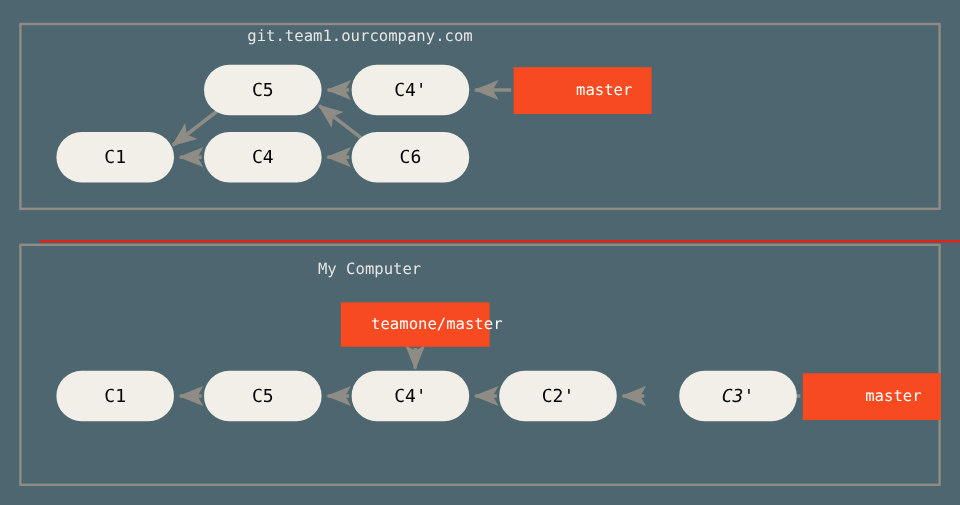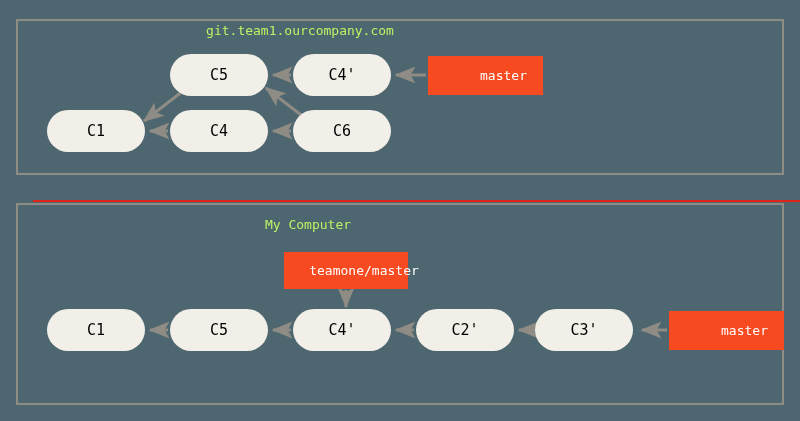--- a/index.html
+++ b/index.html
@@ -36,21 +36,21 @@
   .red-divider {
     position: absolute;
     left: 33px;
     top: 200px;
     width: 767px;
     height: 2px;
     background: #e02419;
   }
   .panel-title {
     position: absolute;
-    color: #bef264;
+    color: #e5e5e5;
     font-size: 13px;
     letter-spacing: 0px;
     white-space: nowrap;
     text-align: center;
   }
   #title-server {
     left: 200px;
     top: 23px;
     width: 200px;
   }
@@ -143,18 +143,18 @@
 
   <div class="red-divider"></div>
 
   <div class="panel" id="panel-local"></div>
   <div class="panel-title" id="title-local">My Computer</div>
 
   <div class="commit" style="left:47px; top:309px;">C1</div>
   <div class="commit" style="left:170px; top:309px;">C5</div>
   <div class="commit" style="left:293px; top:309px;">C4'</div>
   <div class="commit" style="left:416px; top:309px;">C2'</div>
-  <div class="commit" style="left:535px; top:309px;">C3'</div>
+  <div class="commit" style="left:566px; top:309px;font-style:italic;">C3'</div>
 
   <div class="branch" style="left:284px; top:252px; width:124px; height:37px;">teamone/master</div>
   <div class="branch" style="left:669px; top:311px; width:115px; height:39px;">master</div>
 
 </div>
 
 </body></html>

